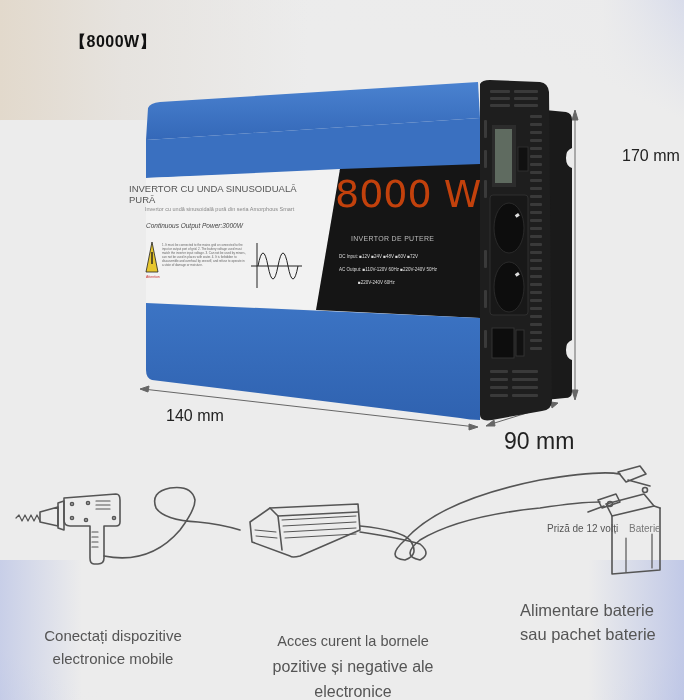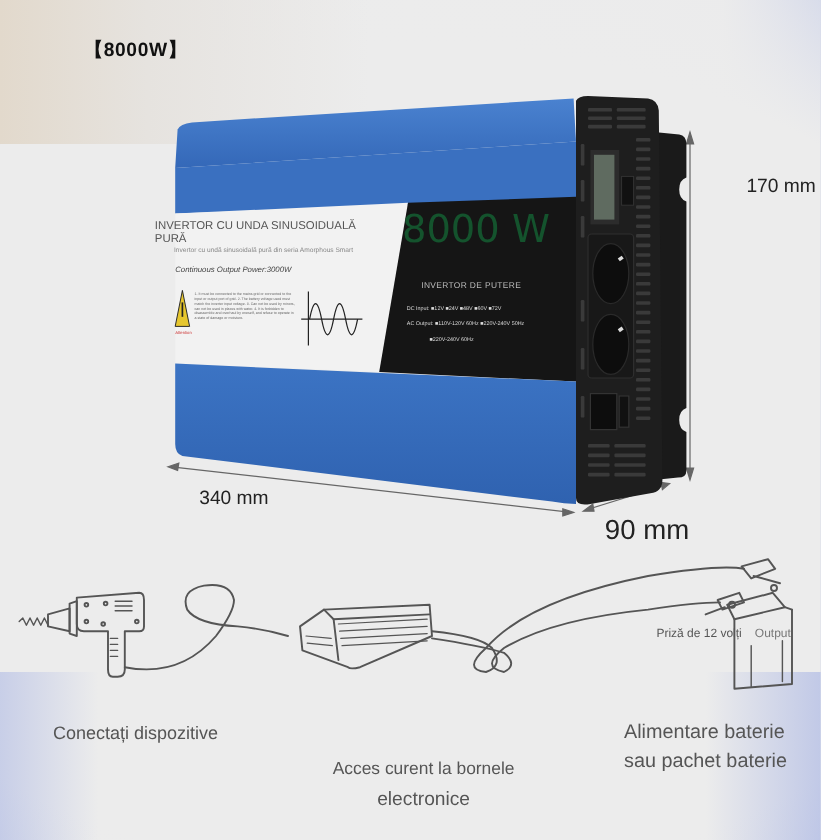--- a/index.html
+++ b/index.html
@@ -43,34 +43,34 @@
   }
   .panel-power {
     left: 146px; top: 222px; font-size: 6.5px; color: #444; font-style: italic;
   }
   .warning-text {
     left: 162px; top: 243px; width: 84px; font-size: 3px; color: #666; line-height: 4px;
   }
   .attention { left: 146px; top: 275px; font-size: 3.5px; color: #c33; }
 
   .watt-big {
-    left: 335px; top: 172px; font-size: 32px; color: #14532d;
+    left: 335px; top: 172px; font-size: 38px; color: #c2410c;
     font-family: "DejaVu Sans", sans-serif;
   }
   .power-label {
     left: 351px; top: 235px; font-size: 7px; color: #bbb; letter-spacing: 0.3px;
   }
   .spec-line { font-size: 4.5px; color: #ddd; white-space: nowrap; }
   .spec-dc { left: 339px; top: 254px; }
   .spec-ac { left: 339px; top: 267px; }
   .spec-ac2 { left: 358px; top: 280px; }
 
   
   .cap { color: #555; text-align: center; }
-  .cap-left { left: 18px; top: 600px; width: 190px; font-size: 15px; line-height: 23px; }
+  .cap-left { left: 18px; top: 624px; width: 190px; font-size: 15px; line-height: 23px; }
   .cap-mid { left: 248px; top: 587px; width: 210px; font-size: 14.5px; line-height: 25px; margin-top: 42px; }
   .cap-mid .big { font-size: 16px; }
   .cap-right { left: 520px; top: 598px; width: 190px; font-size: 16.5px; line-height: 24px; text-align: left; }
   .priza { left: 547px; top: 523px; font-size: 10px; color: #555; }
   .baterie { left: 629px; top: 523px; font-size: 10px; color: #777; }
 </style>
 </head>
 <body>
 
 <div class="topfade"></div>
@@ -199,21 +199,21 @@
 <div class="abs warning-text">1. It must be connected to the mains grid or connected to the input or output port of grid. 2. The battery voltage used must match the inverter input voltage. 3. Can not be used by minors, can not be used in places with water. 4. It is forbidden to disassemble and overhaul by oneself, and refuse to operate in a state of damage or moisture.</div>
 <div class="abs attention">Attention</div>
 
 <div class="abs watt-big">8000 W</div>
 <div class="abs power-label">INVERTOR DE PUTERE</div>
 <div class="abs spec-line spec-dc">DC Input: ■12V ■24V ■48V ■60V ■72V</div>
 <div class="abs spec-line spec-ac">AC Output: ■110V-120V 60Hz ■220V-240V 50Hz</div>
 <div class="abs spec-line spec-ac2">■220V-240V 60Hz</div>
 
 <div class="abs dim-label dim-220">170 mm</div>
-<div class="abs dim-label dim-340">340 mm</div>
+<div class="abs dim-label dim-340">140 mm</div>
 <div class="abs dim-label dim-90">90 mm</div>
 
 <svg class="abs" style="left:0;top:460px" width="684" height="140" viewBox="0 0 684 140">
   <g fill="none" stroke="#555" stroke-width="1.6" stroke-linecap="round" stroke-linejoin="round">
 
     <g>
       <path d="M16,58 l3,-3 l3,6 l3,-6 l3,6 l3,-6 l3,6 l3,-6 l3,6" stroke-width="1.2"></path>
       <path d="M40,52 L58,47 L58,66 L40,62 Z"></path>
       <path d="M58,43 L64,41 L64,70 L58,68 Z"></path>
       <path d="M64,38 L116,34 Q120,34 120,40 L120,62 Q120,66 116,66 L104,66 L104,98 Q104,104 98,104 L94,104 Q90,104 90,98 L90,66 L70,66 Q64,66 64,60 Z"></path>
@@ -247,25 +247,27 @@
       <path d="M612,56 L612,114 L660,110 L660,48"></path>
       <path d="M654,46 L660,48"></path>
       <path d="M626,78 L626,112 M652,74 L652,108" stroke-width="1.2"></path>
       <circle cx="610" cy="44" r="2.5"></circle>
       <circle cx="645" cy="30" r="2.5"></circle>
     </g>
   </g>
 </svg>
 
 <div class="abs priza">Priză de 12 volți</div>
-<div class="abs baterie">Output</div>
+<div class="abs baterie">Baterie</div>
 
 <div class="abs cap cap-left">
   <div>Conectați dispozitive</div>
+  <div>electronice mobile</div>
 </div>
 <div class="abs cap cap-mid">
   <div>Acces curent la bornele</div>
+  <div class="big">pozitive și negative ale</div>
   <div class="big">electronice</div>
 </div>
 <div class="abs cap cap-right">
   <div>Alimentare baterie</div>
   <div>sau pachet baterie</div>
 </div>
 
 </body></html>

